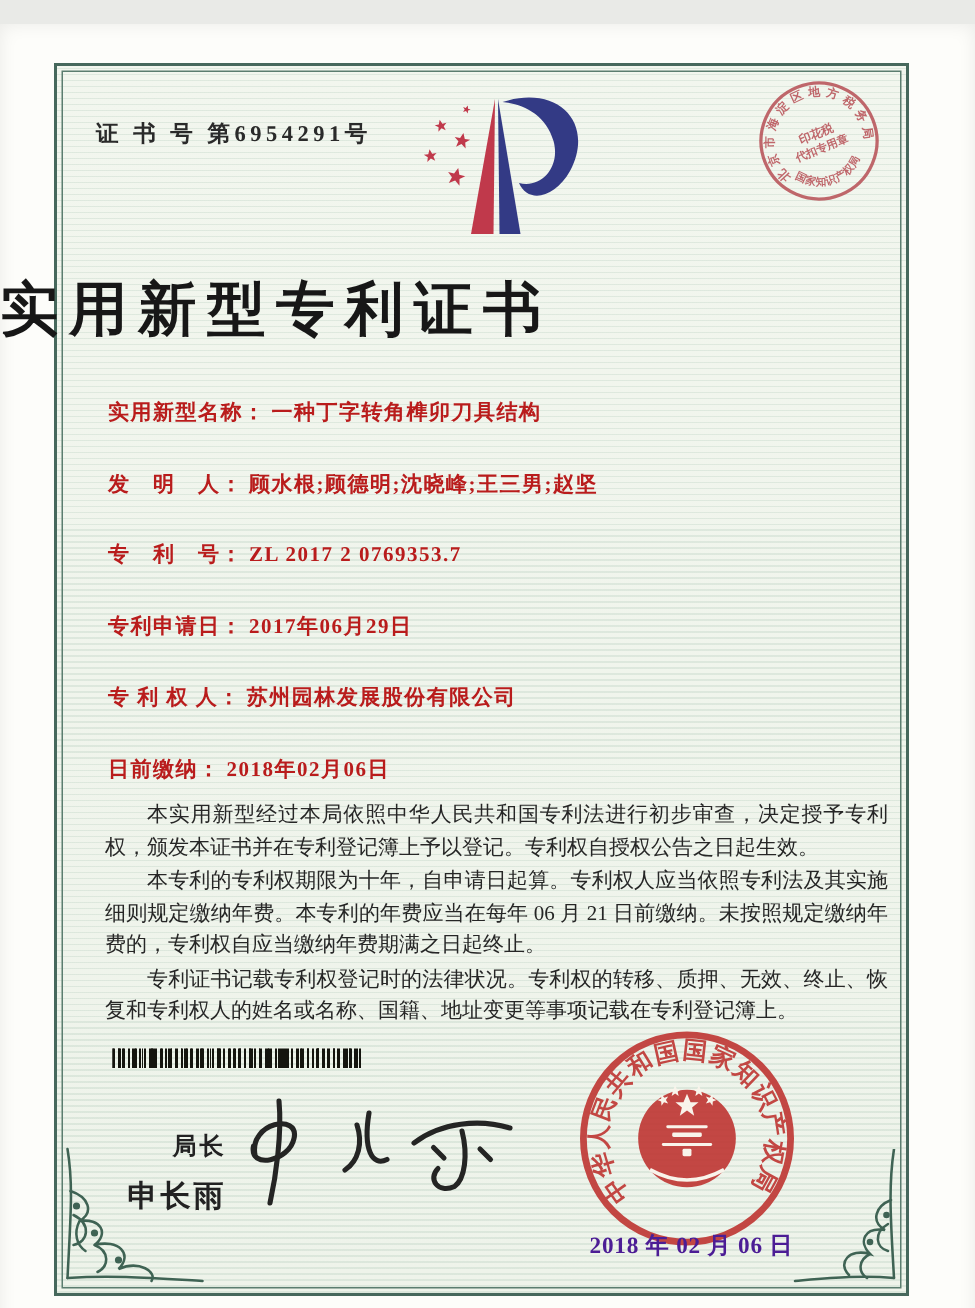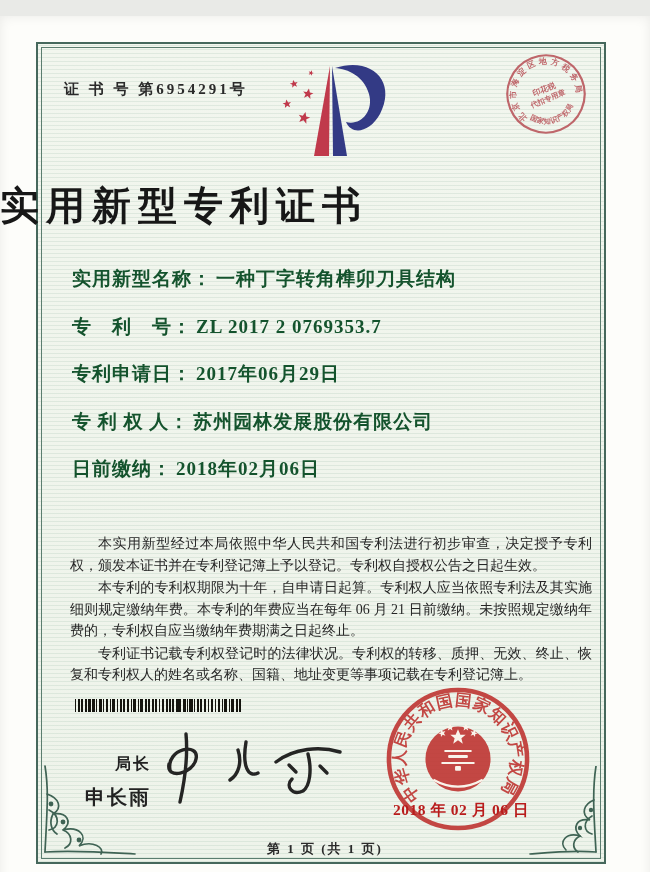--- a/index.html
+++ b/index.html
@@ -27,42 +27,42 @@
   }
   .logo{position:absolute;left:256px;top:40px;width:164px;height:112px;}
   .seal{position:absolute;}
   .seal-tax{left:504px;top:36px;width:84px;height:84px;transform:rotate(-22deg);opacity:.82;}
   .seal-cnipa{left:384px;top:669px;width:148px;height:148px;opacity:.9;}
   .title{
     position:absolute;left:0;right:0;top:163px;text-align:left;
     font-size:39px;font-weight:700;letter-spacing:7px;color:#171717;
   }
   .fields{position:absolute;left:72px;top:250px;right:50px;}
-  .field-row{height:47.5px;font-size:19px;font-weight:600;letter-spacing:1px;color:#14532d;}
+  .field-row{height:47.5px;font-size:14px;font-weight:600;letter-spacing:1px;color:#b91c1c;}
   .field-row .lbl{white-space:pre;}
   .field-row .val{margin-left:4px;}
   .bodycopy{
     position:absolute;left:70px;top:517px;width:522px;
     font-size:14px;line-height:21.5px;text-align:justify;color:#262626;
   }
   .bodycopy p{margin:0 0 1px 0;text-indent:2em;}
   .barcode{
     position:absolute;left:75px;top:683px;width:166px;height:13px;
     background:
       repeating-linear-gradient(90deg,#14140e 0 1.5px,transparent 1.5px 3.5px),
       repeating-linear-gradient(90deg,#14140e 0 1px,transparent 1px 6.5px),
       repeating-linear-gradient(90deg,transparent 0 4px,#14140e 4px 5.5px,transparent 5.5px 11px);
   }
   .sig-block{position:absolute;left:85px;top:738px;font-family:"Liberation Sans","DejaVu Sans",sans-serif;}
   .sig-title{font-size:16px;font-weight:600;color:#222;letter-spacing:2px;text-align:right;}
   .sig-name{font-size:20px;font-weight:600;color:#222;letter-spacing:2px;margin-top:9px;}
   .autograph{position:absolute;left:142px;top:712px;width:212px;height:84px;}
   .issue-date{
-    position:absolute;left:393px;top:784px;font-size:15.5px;font-weight:700;
-    letter-spacing:.5px;color:#b91c1c;z-index:5;
+    position:absolute;left:393px;top:804px;font-size:15.5px;font-weight:700;
+    letter-spacing:.5px;color:#4c1d95;z-index:5;
   }
   .page-footer{
     position:absolute;left:0;right:0;top:824px;text-align:center;
     font-size:13px;letter-spacing:2px;color:#2a2a2a;font-weight:600;
   }
   .flourish{position:absolute;}
   .flourish-left{left:39px;top:748px;width:100px;height:94px;}
   .flourish-right{left:528px;top:750px;width:74px;height:92px;transform:scaleX(-1);}
   .seal text{font-family:"Liberation Serif","DejaVu Serif",serif;font-weight:700;}
 </style>
@@ -105,20 +105,23 @@
     </text>
     <text x="50" y="47" text-anchor="middle" font-size="9.5" fill="#b5484f">印花税</text>
     <text x="50" y="59" text-anchor="middle" font-size="8.8" fill="#b5484f">代扣专用章</text>
   </svg>
 
   <div class="title">实用新型专利证书</div>
 
   <div class="fields">
     <div class="field-row">
       <span class="lbl">实用新型名称：</span><span class="val">一种丁字转角榫卯刀具结构</span>
+    </div>
+    <div class="field-row">
+      <span class="lbl">发　明　人：</span><span class="val">顾水根;顾德明;沈晓峰;王三男;赵坚</span>
     </div>
     <div class="field-row">
       <span class="lbl">专　利　号：</span><span class="val">ZL 2017 2 0769353.7</span>
     </div>
     <div class="field-row">
       <span class="lbl">专利申请日：</span><span class="val">2017年06月29日</span>
     </div>
     <div class="field-row">
       <span class="lbl">专 利 权 人：</span><span class="val">苏州园林发展股份有限公司</span>
     </div>
@@ -196,14 +199,13 @@
       <path d="M6,0 C10,26 8,50 6,86"></path>
       <path d="M6,86 C28,84 48,86 72,88"></path>
       <path d="M8,34 C18,38 22,48 12,54 C26,52 30,62 22,70 C36,66 44,76 36,84"></path>
       <path d="M10,50 C20,56 18,66 10,68"></path>
       <path d="M22,70 C30,74 30,82 24,86"></path>
     </g>
     <circle cx="11" cy="44" r="2.2" fill="#3f6354"></circle>
     <circle cx="22" cy="62" r="2.2" fill="#3f6354"></circle>
   </svg>
 
-  <div class="page-footer">第 1 页 (共 1 页)</div>
 </div>
 
 </body></html>

